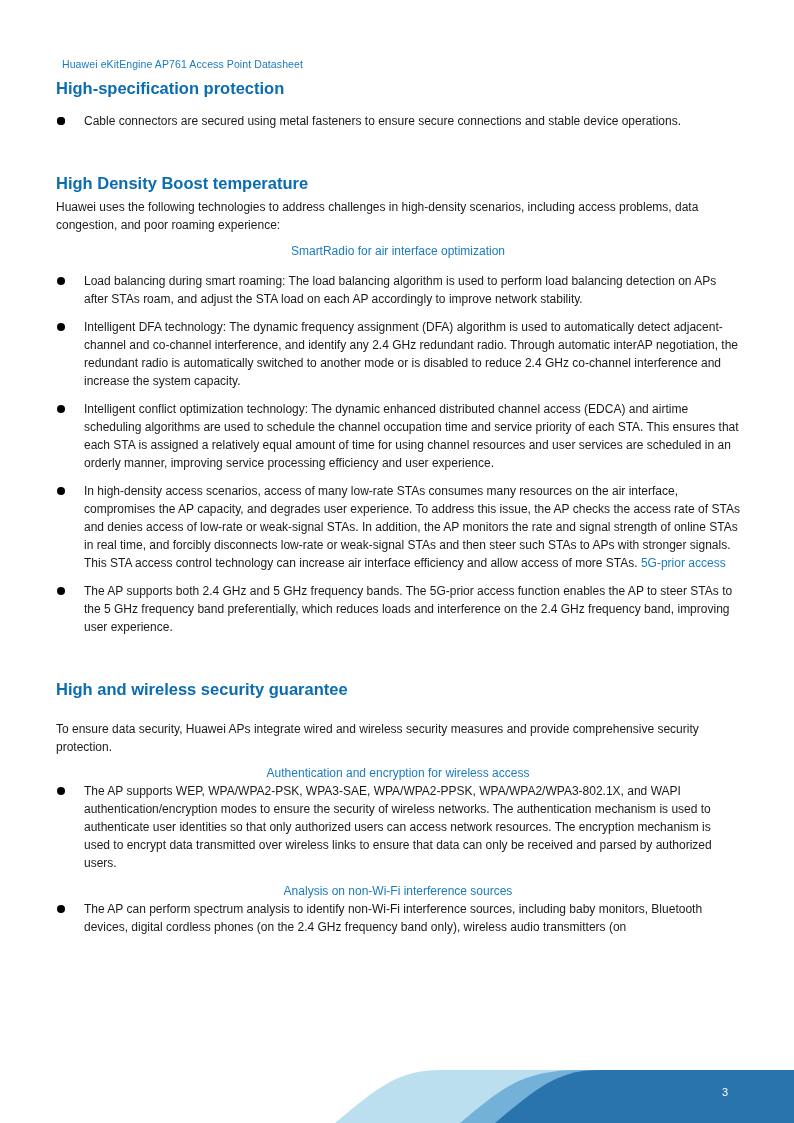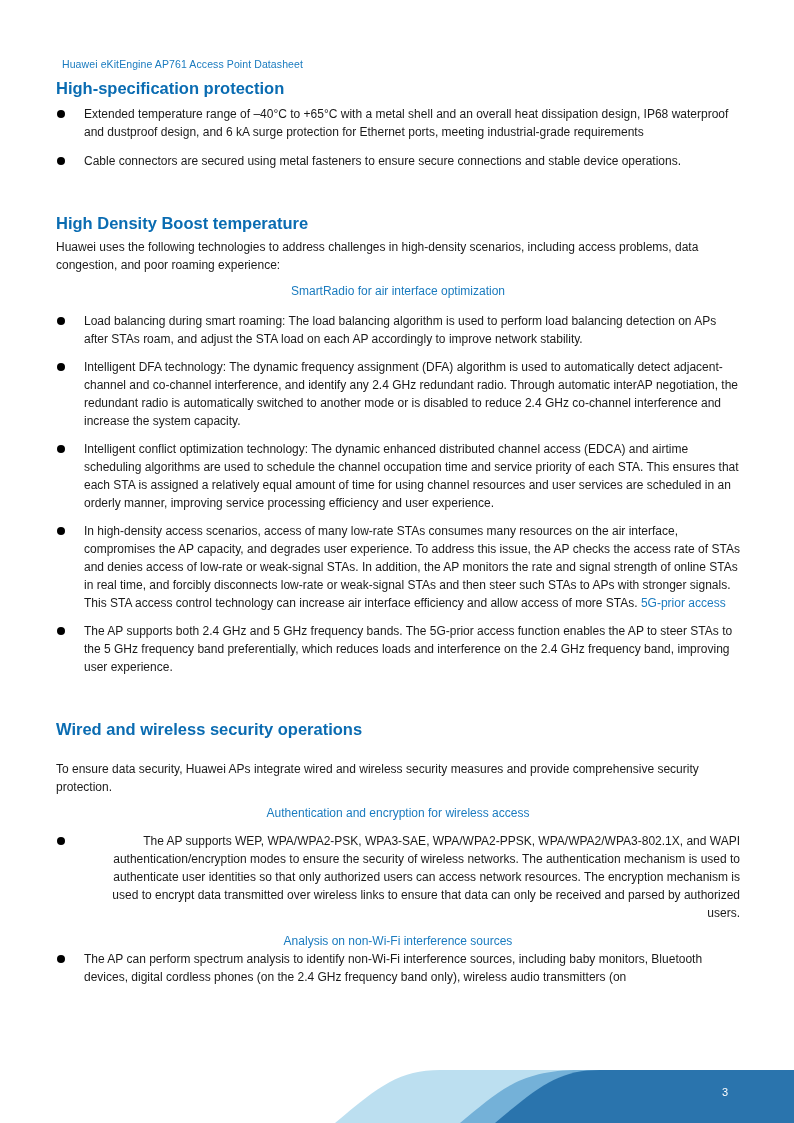--- a/index.html
+++ b/index.html
@@ -36,41 +36,41 @@
 </style>
 </head>
 <body>
 
 <div class="running-header">Huawei eKitEngine AP761  Access Point Datasheet</div>
 
 <div class="content">
 
   <h2 style="margin-top:3px;">High-specification protection</h2>
   <ul class="bullets" style="margin-top:4px;">
-    <li><span class="dot"></span><span>Extended temperature range of –40°C to +65°C with a metal shell and an overall heat dissipation design, IP68 waterproof and dustproof design, and 6 kA surge protection for Ethernet ports, meeting industrial-grade requirements</span></li>
+    <li><span class="dot"></span></li>
     <li style="margin-top:11px;"><span class="dot"></span><span>Cable connectors are secured using metal fasteners to ensure secure connections and stable device operations.</span></li>
   </ul>
 
   <h2 style="margin-top:40px;">High Density Boost temperature</h2>
   <p class="para" style="margin-top:2px;">Huawei uses the following technologies to address challenges in high-density scenarios, including access problems, data congestion, and poor roaming experience:</p>
   <p class="subhead" style="margin-top:8px;">SmartRadio for air interface optimization</p>
   <ul class="bullets" style="margin-top:12px;">
     <li><span class="dot"></span><span>Load balancing during smart roaming: The load balancing algorithm is used to perform load balancing detection on APs after STAs roam, and adjust the STA load on each AP accordingly to improve network stability.</span></li>
     <li style="margin-top:10px;"><span class="dot"></span><span>Intelligent DFA technology: The dynamic frequency assignment (DFA) algorithm is used to automatically detect adjacent-channel and co-channel interference, and identify any 2.4 GHz redundant radio. Through automatic interAP negotiation, the redundant radio is automatically switched to another mode or is disabled to reduce 2.4 GHz co-channel interference and increase the system capacity.</span></li>
     <li style="margin-top:10px;"><span class="dot"></span><span>Intelligent conflict optimization technology: The dynamic enhanced distributed channel access (EDCA) and airtime scheduling algorithms are used to schedule the channel occupation time and service priority of each STA. This ensures that each STA is assigned a relatively equal amount of time for using channel resources and user services are scheduled in an orderly manner, improving service processing efficiency and user experience.</span></li>
   </ul>
   <ul class="bullets" style="margin-top:10px;">
     <li><span class="dot"></span><span>In high-density access scenarios, access of many low-rate STAs consumes many resources on the air interface, compromises the AP capacity, and degrades user experience. To address this issue, the AP checks the access rate of STAs and denies access of low-rate or weak-signal STAs. In addition, the AP monitors the rate and signal strength of online STAs in real time, and forcibly disconnects low-rate or weak-signal STAs and then steer such STAs to APs with stronger signals. This STA access control technology can increase air interface efficiency and allow access of more STAs.</span> <span class="link-inline">5G-prior access</span></li>
     <li style="margin-top:10px;"><span class="dot"></span><span>The AP supports both 2.4 GHz and 5 GHz frequency bands. The 5G-prior access function enables the AP to steer STAs to the 5 GHz frequency band preferentially, which reduces loads and interference on the 2.4 GHz frequency band, improving user experience.</span></li>
   </ul>
 
-  <h2 style="margin-top:40px;">Wired and wireless security operations</h2>
+  <h2 style="margin-top:40px;">High and wireless security guarantee</h2>
   <p class="para" style="margin-top:18px;">To ensure data security, Huawei APs integrate wired and wireless security measures and provide comprehensive security protection.</p>
   <p class="subhead" style="margin-top:8px;">Authentication and encryption for wireless access</p>
-  <ul class="bullets" style="margin-top:10px;text-align:right;">
+  <ul class="bullets" style="">
     <li><span class="dot"></span><span>The AP supports WEP, WPA/WPA2-PSK, WPA3-SAE, WPA/WPA2-PPSK, WPA/WPA2/WPA3-802.1X, and WAPI authentication/encryption modes to ensure the security of wireless networks. The authentication mechanism is used to authenticate user identities so that only authorized users can access network resources. The encryption mechanism is used to encrypt data transmitted over wireless links to ensure that data can only be received and parsed by authorized users.</span></li>
   </ul>
   <p class="subhead" style="margin-top:10px;">Analysis on non-Wi-Fi interference sources</p>
   <ul class="bullets" style="">
     <li><span class="dot"></span><span>The AP can perform spectrum analysis to identify non-Wi-Fi interference sources, including baby monitors, Bluetooth devices, digital cordless phones (on the 2.4 GHz frequency band only), wireless audio transmitters (on</span></li>
   </ul>
 </div>
 
 <svg class="footer-wave" viewBox="0 0 794 58" preserveAspectRatio="none">
   <path id="wave-light" d="M335,58 C380,20 400,5 440,5 L794,5 L794,58 Z" fill="#bcdff0"></path>

